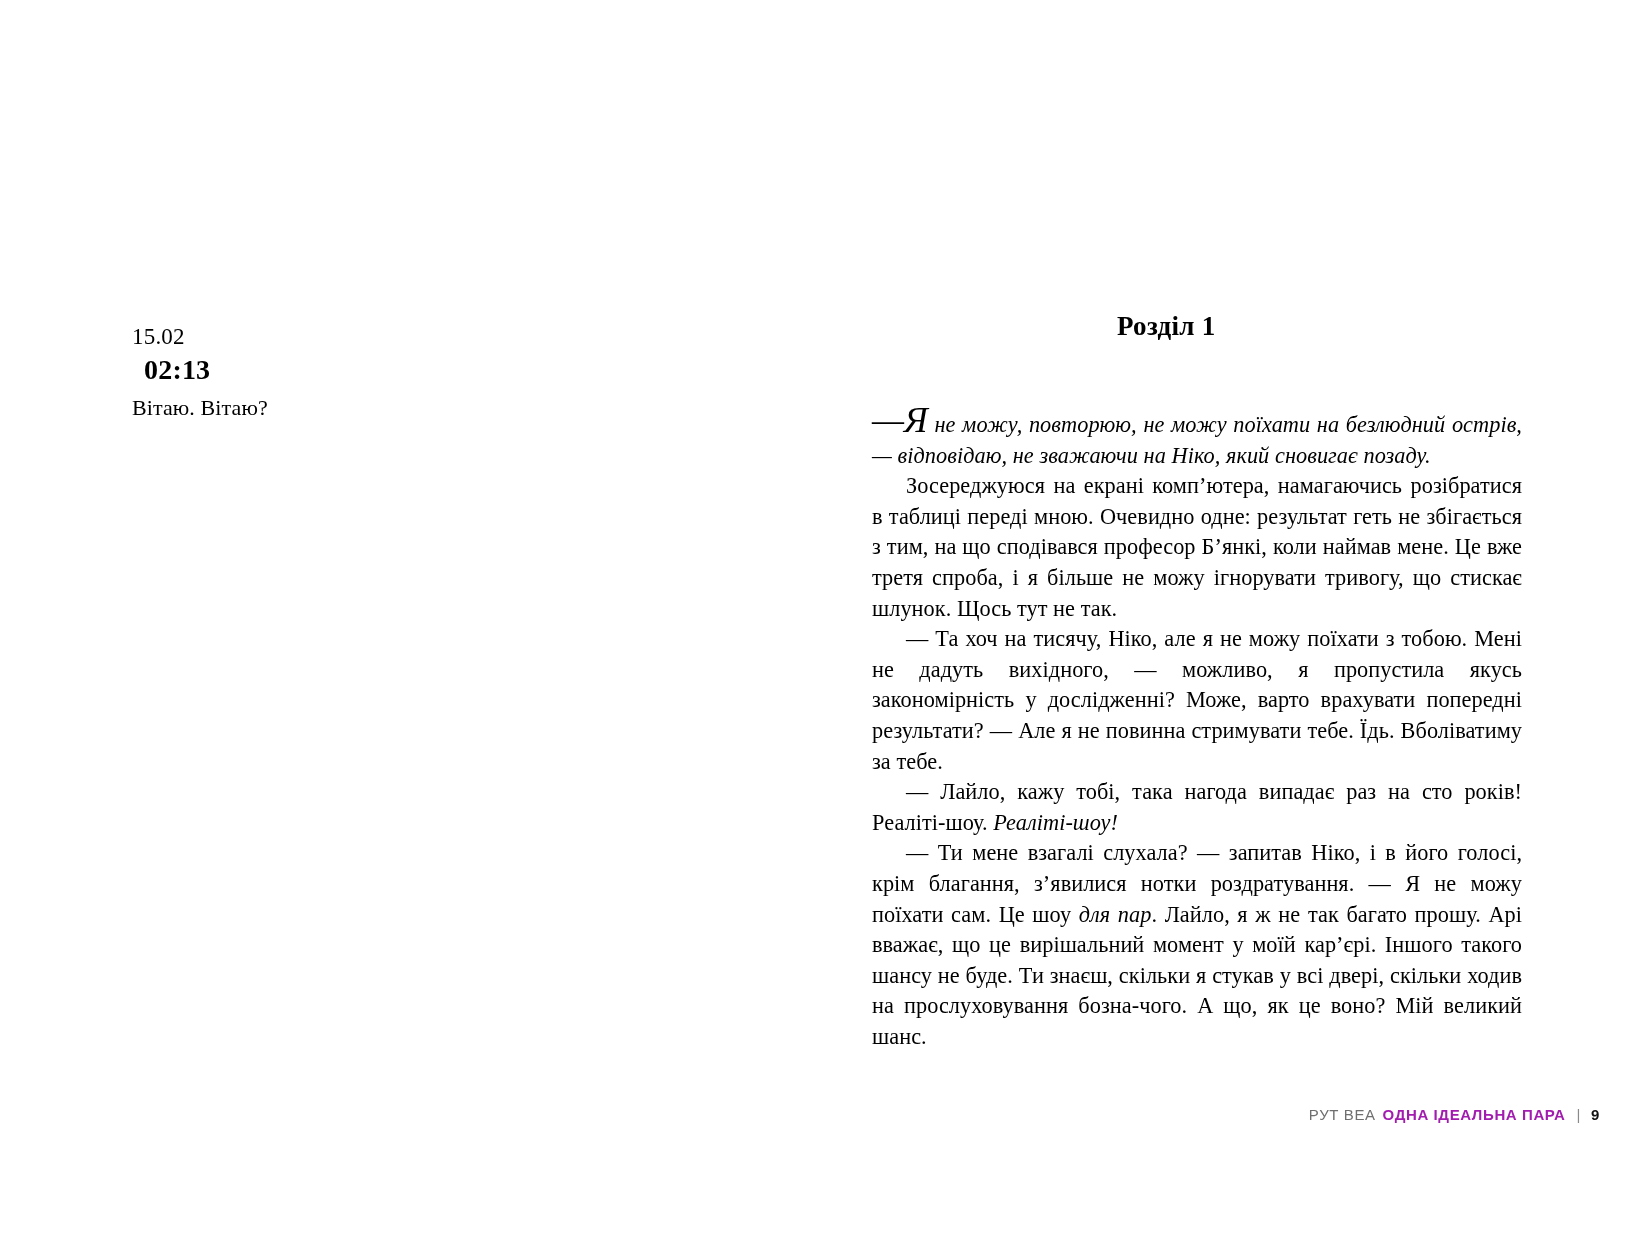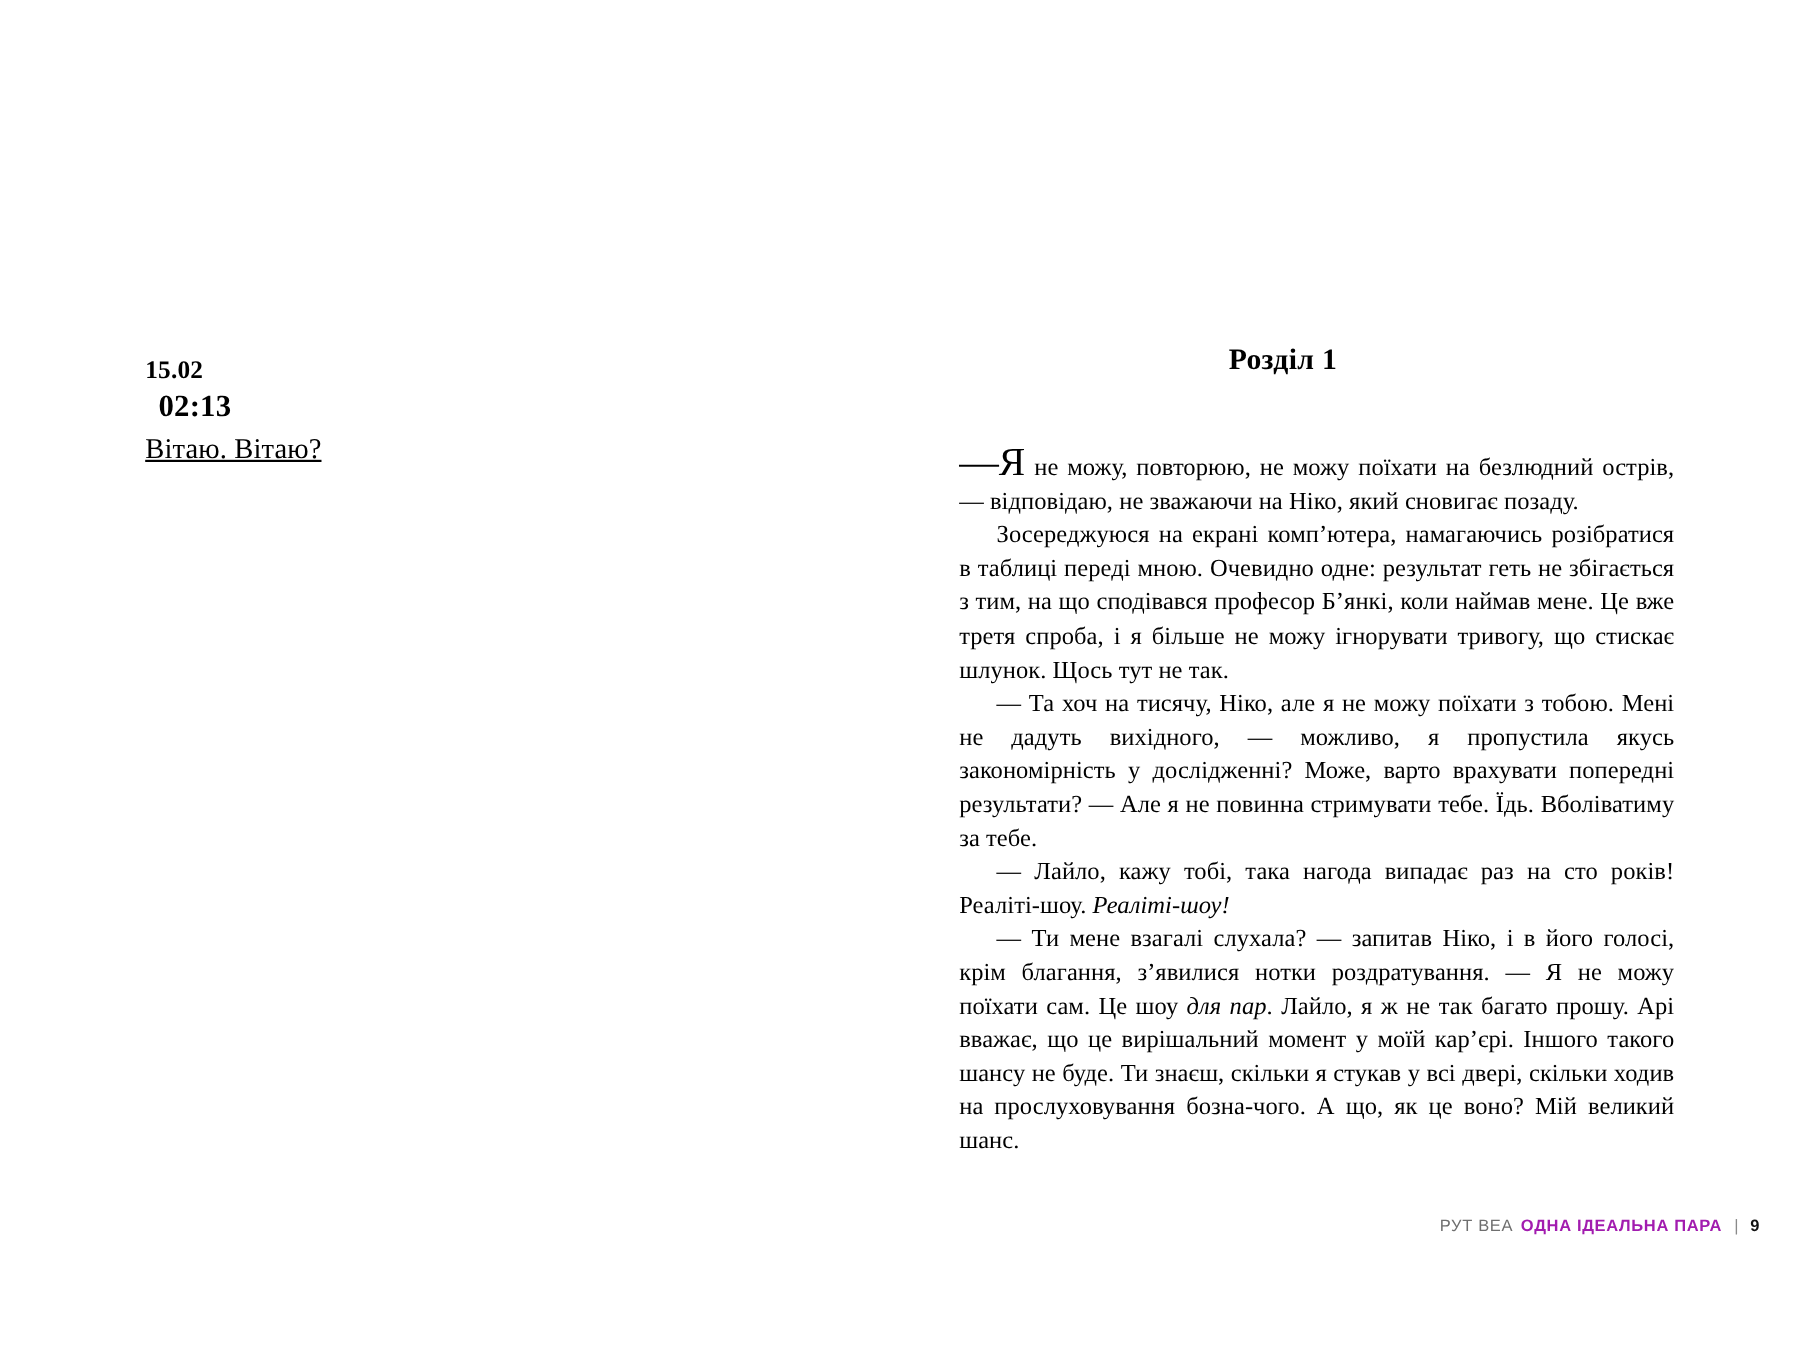--- a/index.html
+++ b/index.html
@@ -30,40 +30,39 @@
     height: 1236px;
   }
   .msg-block {
     position: absolute;
     left: 132px;
     top: 320px;
     width: 500px;
   }
   .msg-date {
     font-family: "Liberation Serif", serif;
-    font-weight: bold;
+    font-weight: normal;
     font-size: 23px;
     line-height: 33px;
     letter-spacing: 0.2px;
   }
   .msg-time {
     font-family: "Liberation Serif", serif;
     font-weight: bold;
     font-size: 28px;
     line-height: 33px;
     letter-spacing: 0.2px;
     margin-left: 12px;
   }
   .msg-text {
     font-family: "Liberation Serif", serif;
-    font-size: 26px;
+    font-size: 22px;
     line-height: 33px;
     margin-top: 5px;
     letter-spacing: 0.1px;
-    text-decoration: underline;
   }
 
   
   .page-right {
     position: absolute;
     left: 824px;
     top: 0;
     width: 824px;
     height: 1236px;
   }
@@ -88,20 +87,21 @@
     text-justify: inter-word;
     letter-spacing: 0.05px;
     hyphens: manual;
   }
   .body-text p {
     margin: 0;
     text-indent: 34px;
   }
   .body-text p.first {
     text-indent: 0;
+    font-style: italic;
   }
   .dropcap {
     font-size: 36px;
     line-height: 0;
   }
   em { font-style: italic; }
 
   
   .footer {
     position: absolute;

